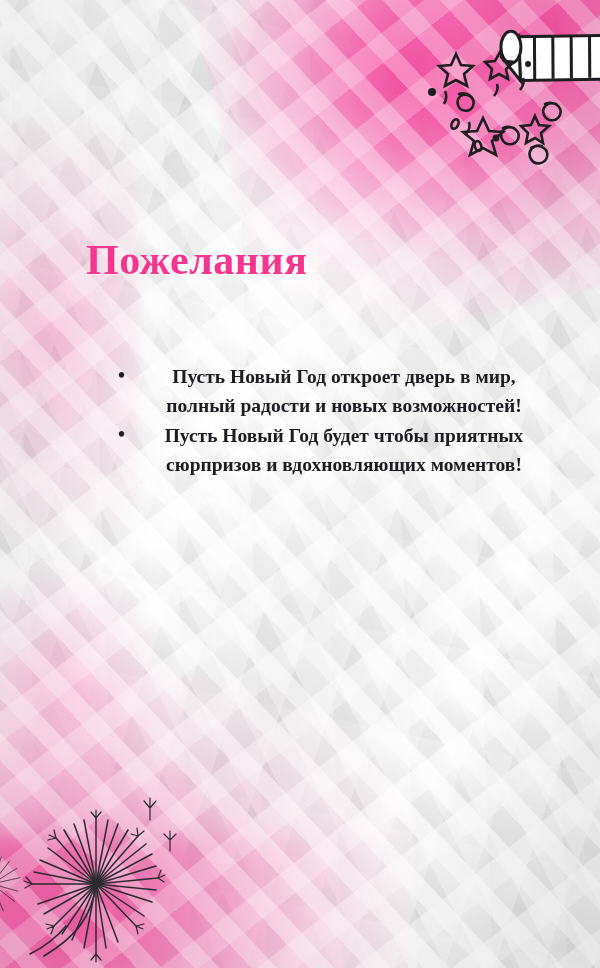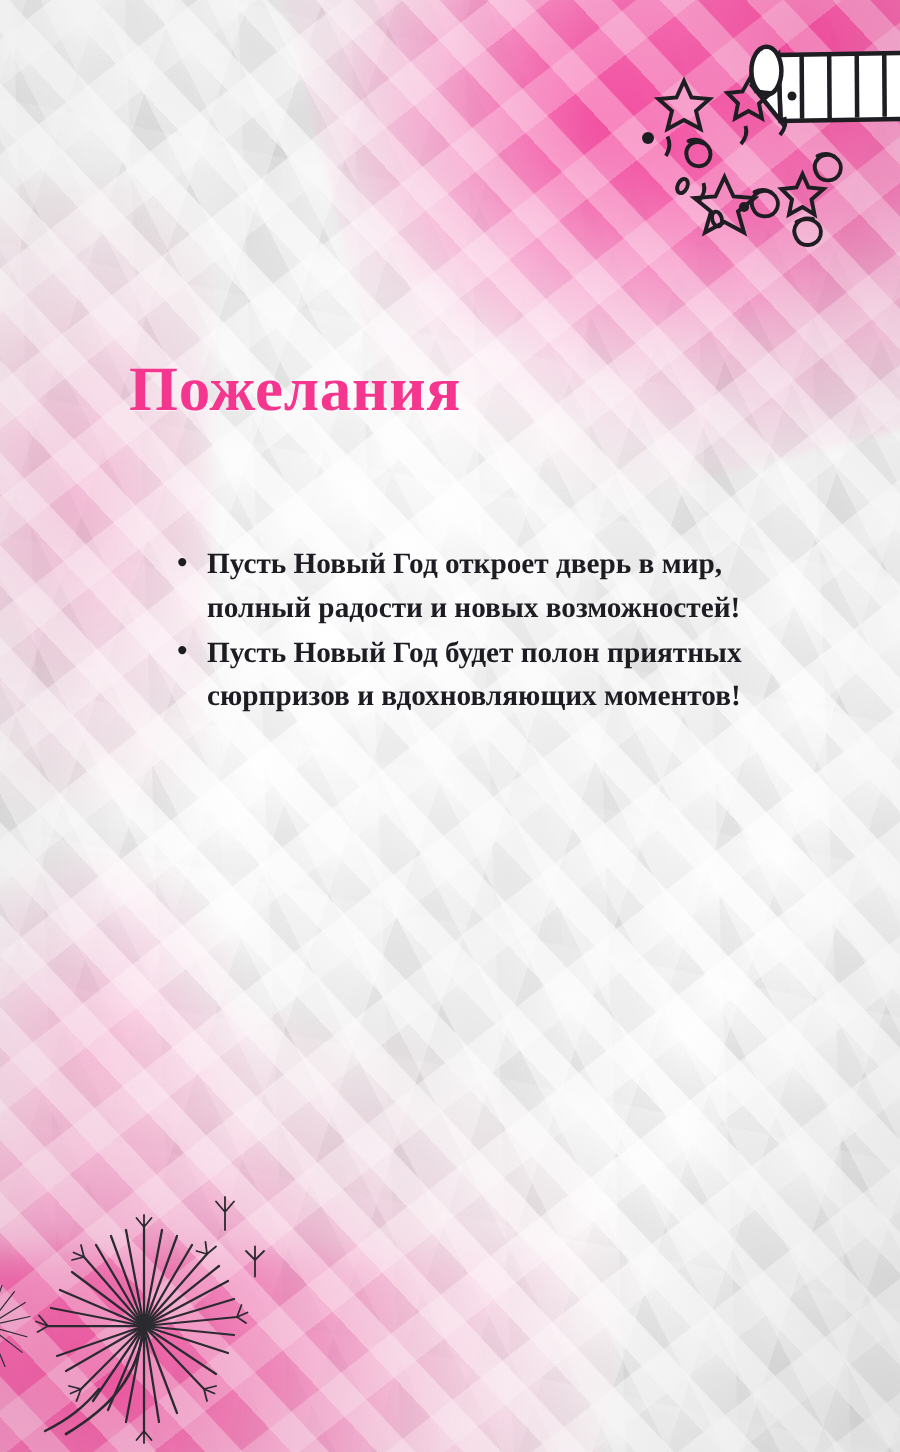--- a/index.html
+++ b/index.html
@@ -157,20 +157,21 @@
     left: 118px;
     width: 432px;
     margin: 0;
     padding: 0;
     list-style: none;
     color: #1c1c22;
     font-family: "Liberation Serif", serif;
     font-weight: bold;
     font-size: 19.5px;
     line-height: 29px;
+    text-align: center;
   }
   .wishes li {
     position: relative;
     padding-left: 20px;
     margin-bottom: 1px;
   }
   .wishes li::before {
     content: "•";
     position: absolute;
     left: 0;
@@ -317,16 +318,16 @@
     </g>
   </svg>
 
   <div class="content">
     <h1 class="title">
       <span>Пожелания</span>
     </h1>
 
     <ul class="wishes">
       <li>Пусть Новый Год откроет дверь в мир, полный радости и новых возможностей!</li>
-      <li>Пусть Новый Год будет полон приятных сюрпризов и вдохновляющих моментов!</li>
+      <li>Пусть Новый Год будет чтобы приятных сюрпризов и вдохновляющих моментов!</li>
     </ul>
   </div>
 </div>
 
 </body></html>

